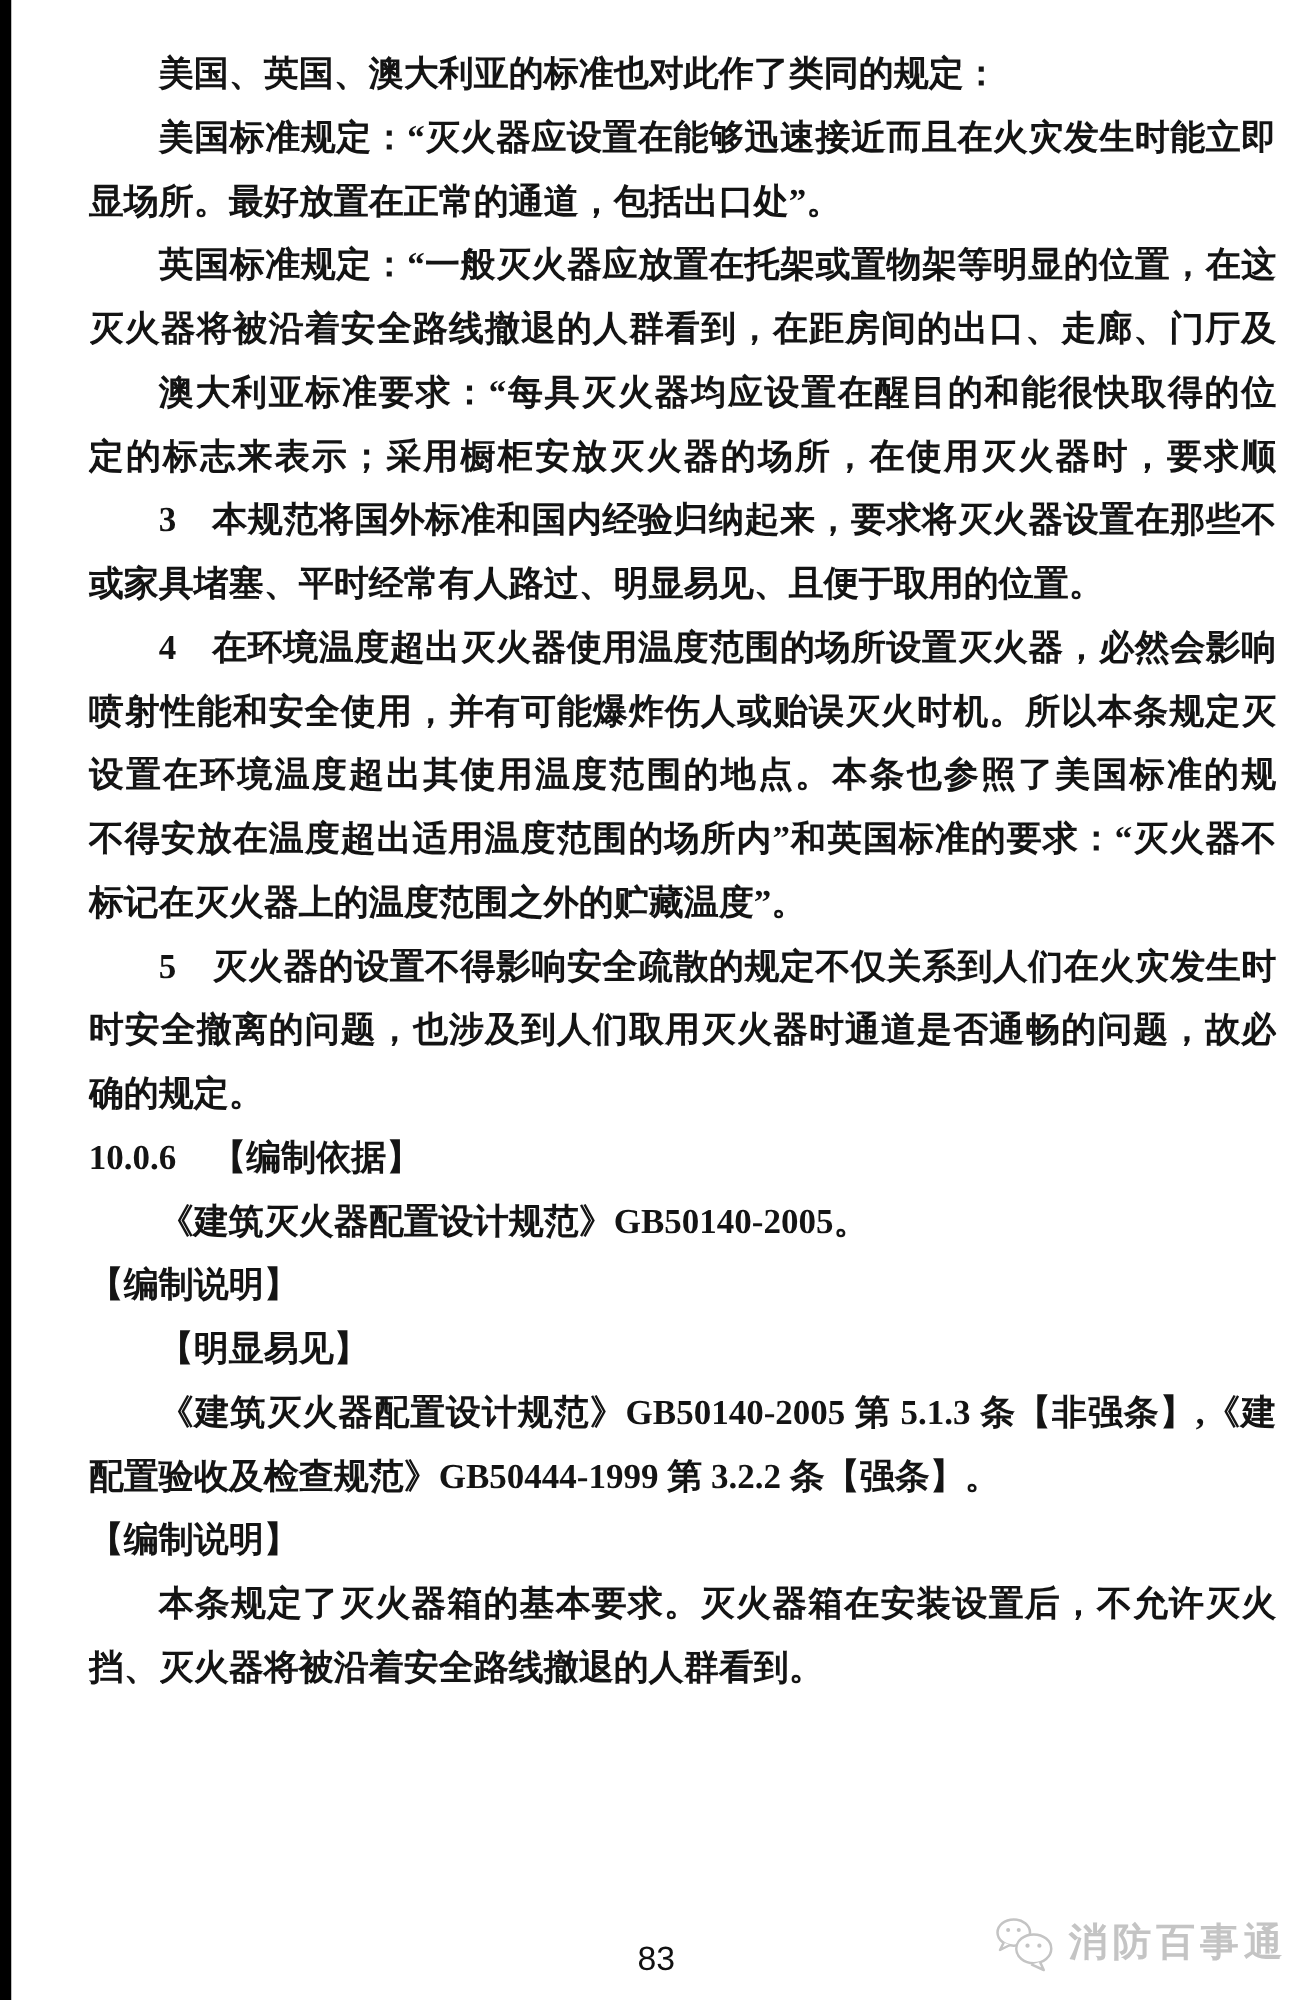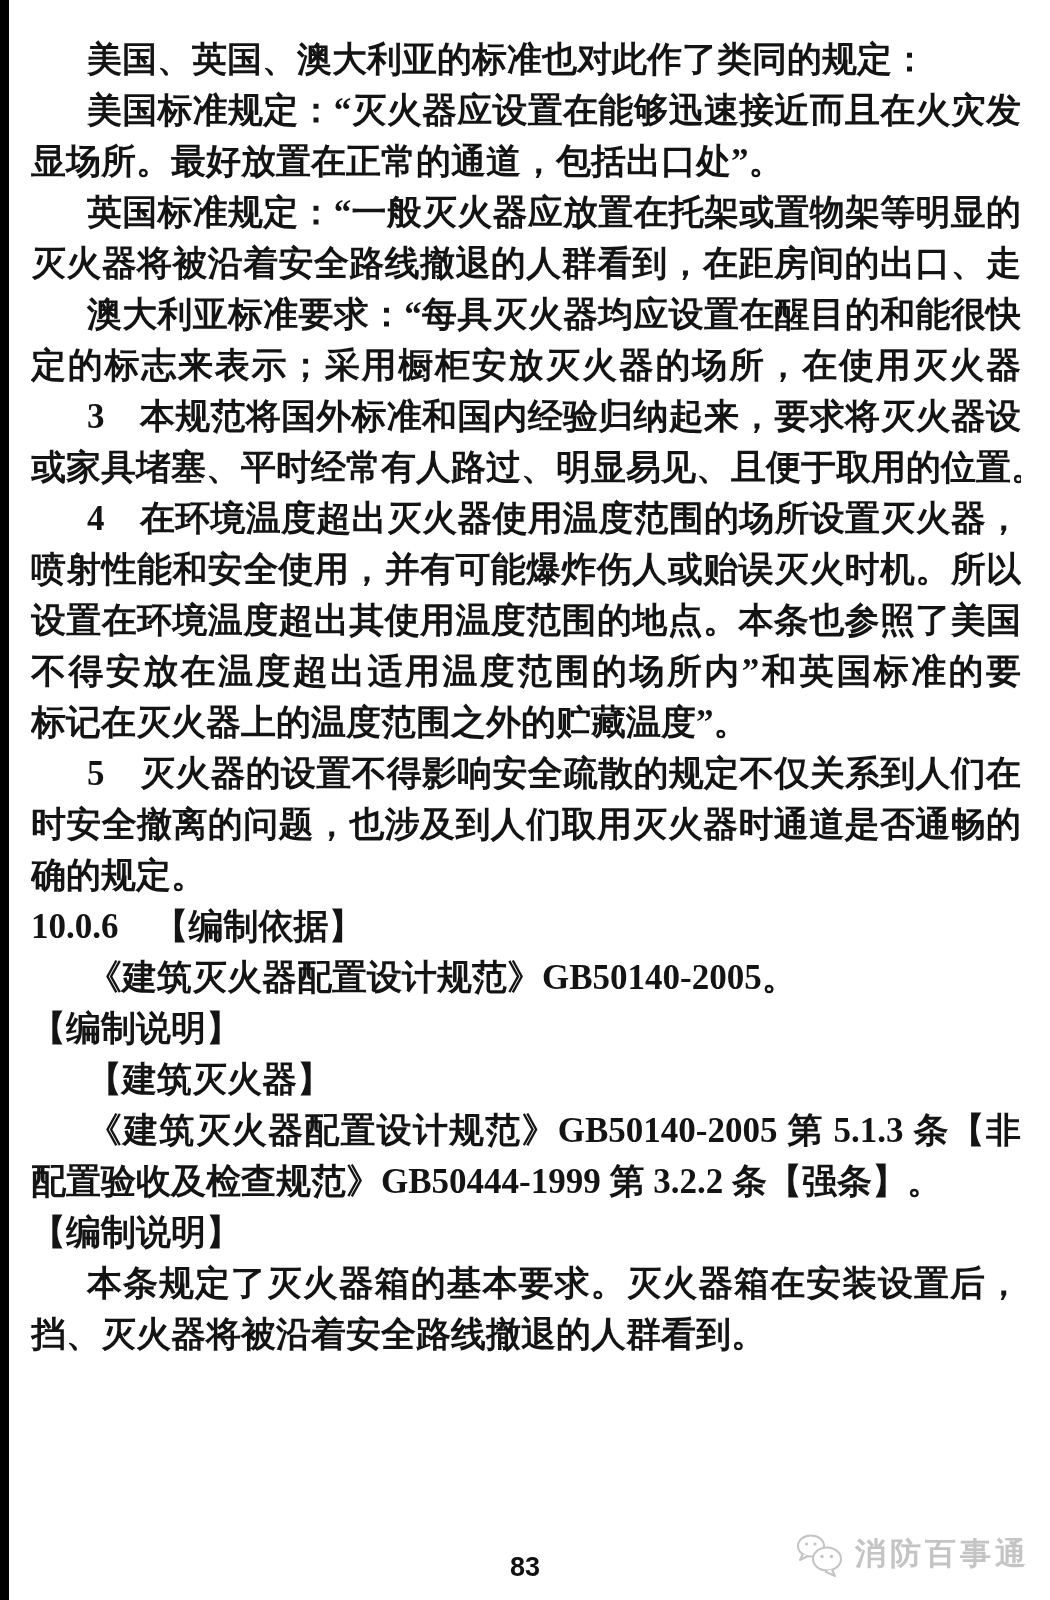--- a/index.html
+++ b/index.html
@@ -22,27 +22,28 @@
     height: 1600px;
     background: #000000;
   }
   .content {
     position: absolute;
     left: 31px;
     top: 34px;
     width: 990px;
   }
   .line {
-    font-size: 35px;
+    font-size: 28px;
     line-height: 51px;
     height: 51px;
     overflow: hidden;
     font-weight: 700;
     color: #141414;
     white-space: nowrap;
+    margin-left: 40px;
   }
   .line.indent {
     padding-left: 56px;
   }
   .line.fill {
     white-space: normal;
     text-align: justify;
     text-align-last: justify;
   }
   .watermark {
@@ -61,21 +62,21 @@
   .watermark svg {
     display: block;
   }
   .page-number {
     position: absolute;
     left: 0;
     width: 1050px;
     top: 1552px;
     text-align: center;
     font-size: 27px;
-    font-weight: 700;
+    font-weight: 400;
     color: #111111;
     font-family: "Liberation Sans", sans-serif;
   }
 </style>
 </head>
 <body>
 
 <div class="scan-edge"></div>
 
 <div class="content">
@@ -93,21 +94,21 @@
       <div class="line fill">喷射性能和安全使用，并有可能爆炸伤人或贻误灭火时机。所以本条规定灭火器不得</div>
       <div class="line fill">设置在环境温度超出其使用温度范围的地点。本条也参照了美国标准的规定：“灭火器</div>
       <div class="line fill">不得安放在温度超出适用温度范围的场所内”和英国标准的要求：“灭火器不应被置于</div>
       <div class="line">标记在灭火器上的温度范围之外的贮藏温度”。</div>
       <div class="line indent fill">5　灭火器的设置不得影响安全疏散的规定不仅关系到人们在火灾发生时能否及</div>
       <div class="line fill">时安全撤离的问题，也涉及到人们取用灭火器时通道是否通畅的问题，故必须作出明</div>
       <div class="line">确的规定。</div>
       <div class="line">10.0.6　【编制依据】</div>
       <div class="line indent">《建筑灭火器配置设计规范》GB50140-2005。</div>
       <div class="line">【编制说明】</div>
-      <div class="line indent">【建筑灭火器】</div>
+      <div class="line indent">【明显易见】</div>
       <div class="line indent fill">《建筑灭火器配置设计规范》GB50140-2005 第 5.1.3 条【非强条】,《建筑灭火器</div>
       <div class="line">配置验收及检查规范》GB50444-1999 第 3.2.2 条【强条】。</div>
       <div class="line">【编制说明】</div>
       <div class="line indent fill">本条规定了灭火器箱的基本要求。灭火器箱在安装设置后，不允许灭火器箱被遮</div>
       <div class="line">挡、灭火器将被沿着安全路线撤退的人群看到。</div>
     </div>
 </div>
 
 <div class="watermark">
   <span>

